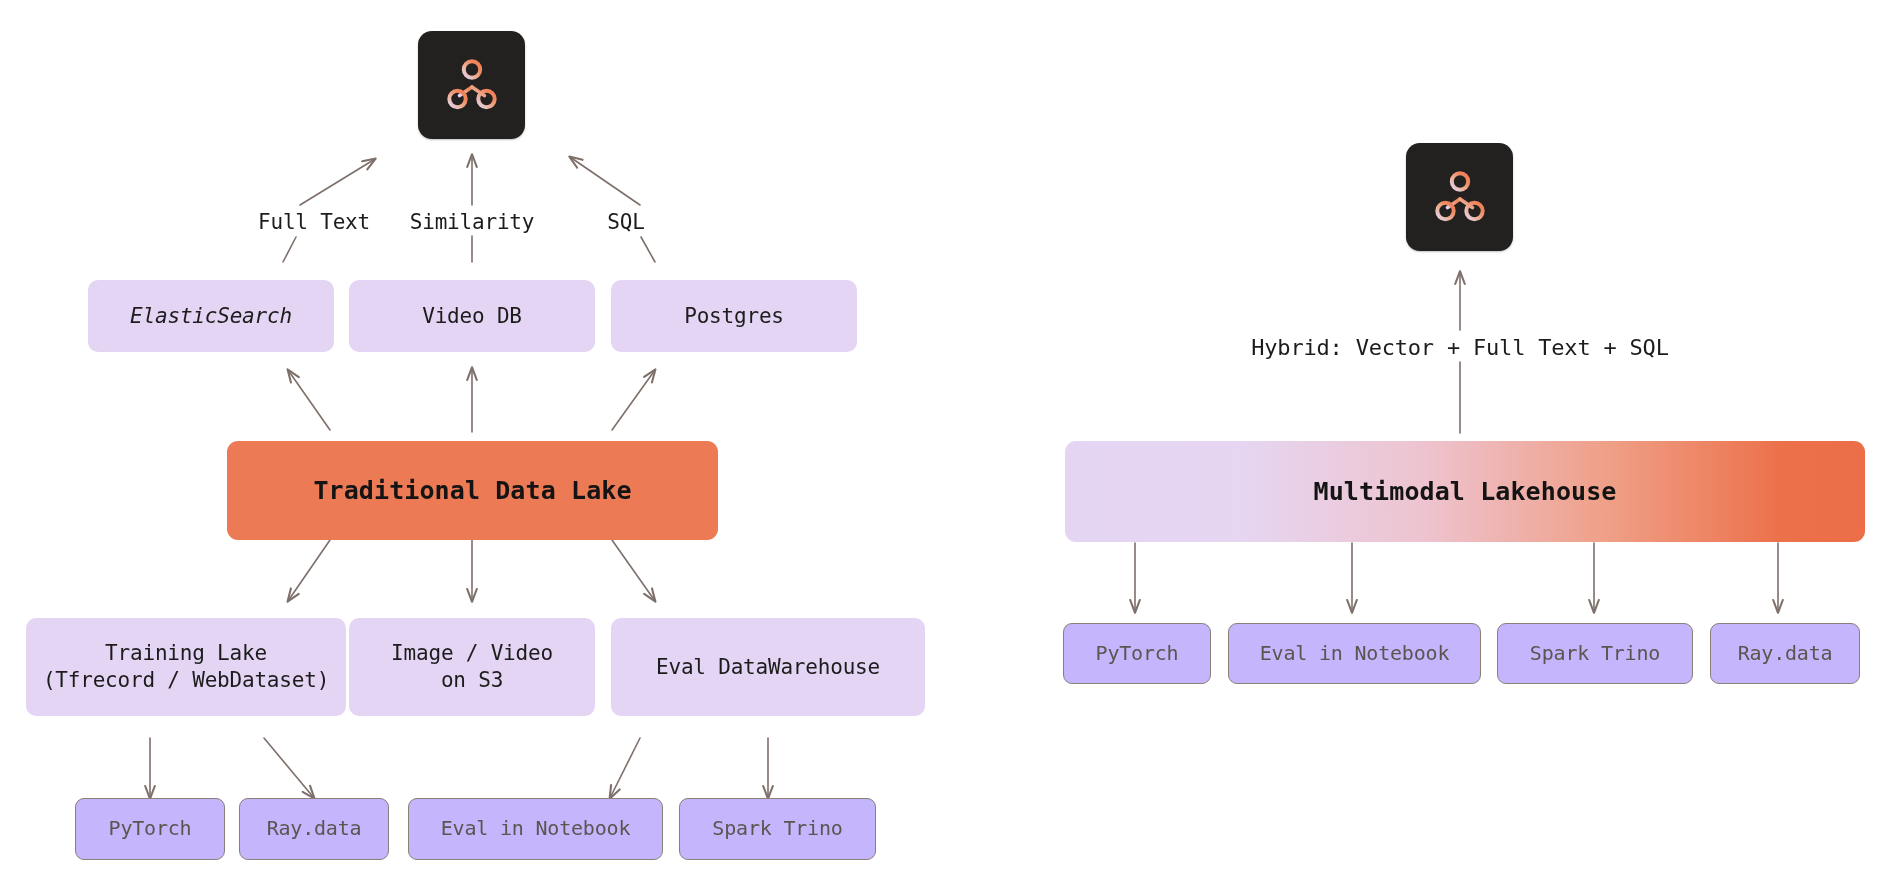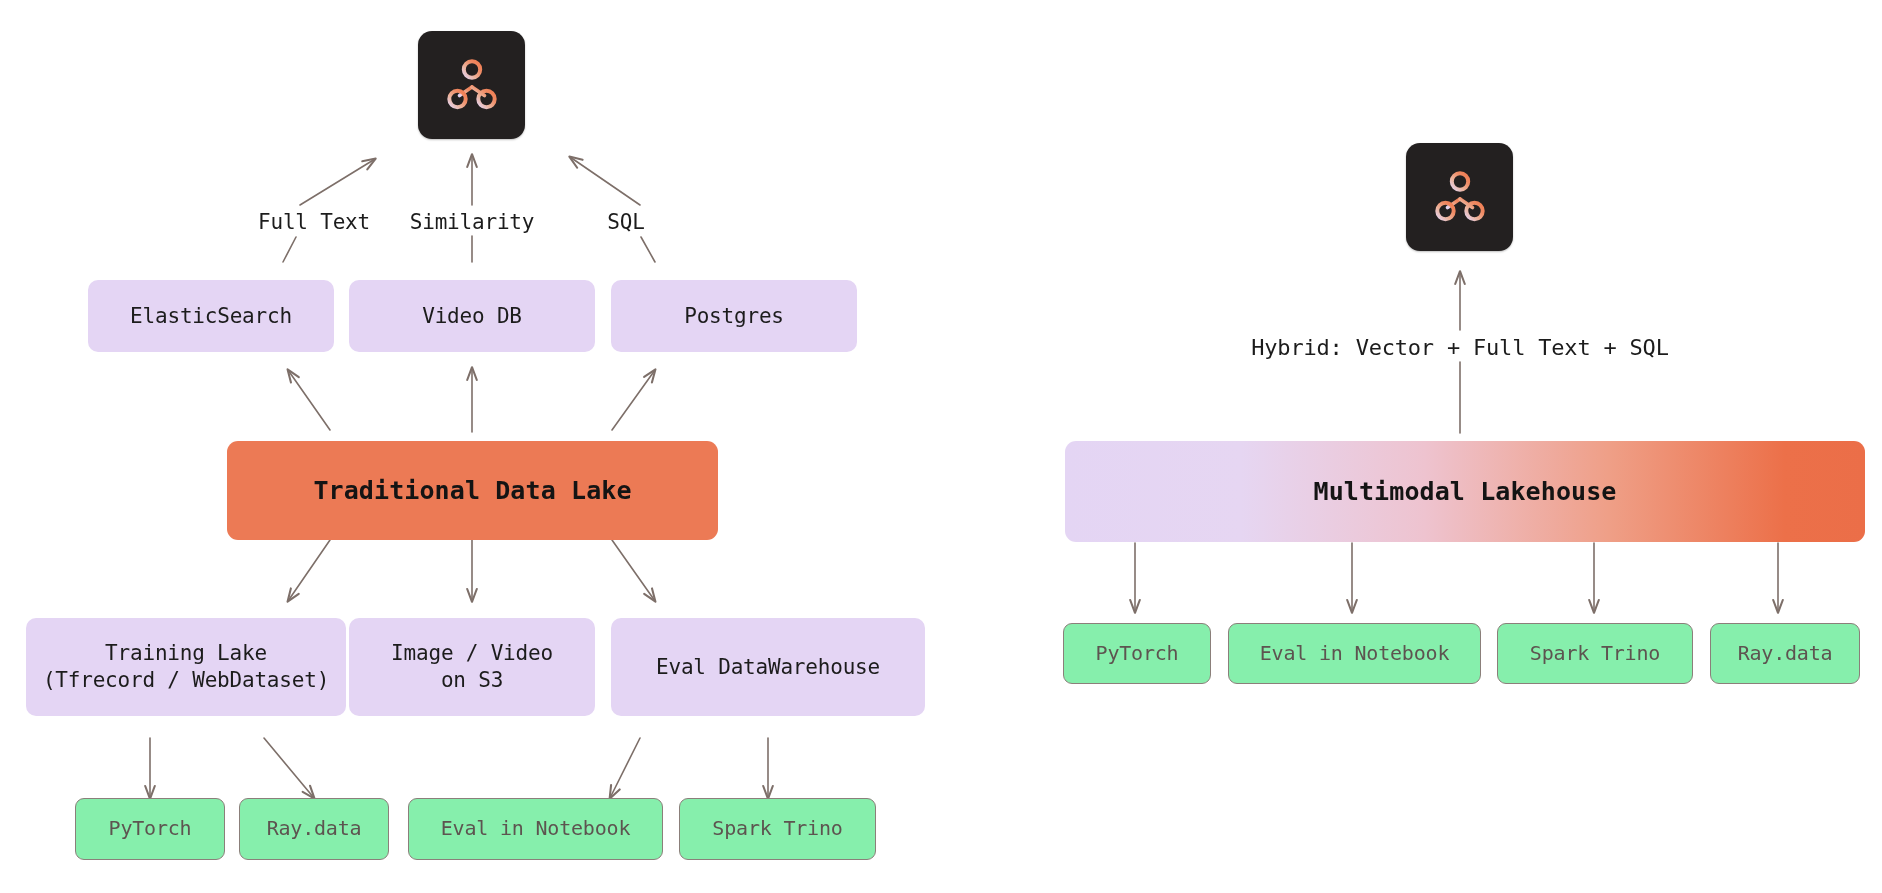--- a/index.html
+++ b/index.html
@@ -72,21 +72,21 @@
   .node.lakehouse {
     background: linear-gradient(90deg, #e4d5f4 0%, #e6d6f2 22%, #eec3cf 45%, #ef9f87 68%, #ec7049 90%, #eb6e48 100%);
     color: #141414;
     font-size: 25px;
     font-weight: 700;
     letter-spacing: 0.1px;
     border-radius: 11px;
     text-align: center;
   }
   .node.outline {
-    background: #86efac;
+    background: #c4b5fd;
     border: 1.6px solid #8b7f7a;
     color: #5d5450;
     font-size: 20px;
     border-radius: 9px;
     letter-spacing: -0.2px;
   }
 
   
   .edge-label {
     position: absolute;
@@ -166,21 +166,21 @@
       <circle cx="30" cy="13.5" r="8.2" fill="none" stroke="url(#logoGrad1)" stroke-width="4"></circle>
       <circle cx="15.5" cy="43" r="8.2" fill="none" stroke="url(#logoGrad1)" stroke-width="4"></circle>
       <circle cx="44.5" cy="43" r="8.2" fill="none" stroke="url(#logoGrad1)" stroke-width="4"></circle>
     </svg>
   </div>
 
   <div class="edge-label" style="left:258px; top:210px; width:110px;">Full Text</div>
   <div class="edge-label" style="left:408px; top:210px; width:128px;">Similarity</div>
   <div class="edge-label" style="left:598px; top:210px; width:56px;">SQL</div>
 
-  <div class="node lilac" style="left:88px; top:280px; width:246px; height:72px;">ElasticSearch</div>
+  <div class="node lilac" style="left:88px; top:280px; width:246px; height:72px;font-style:italic;">ElasticSearch</div>
   <div class="node lilac" style="left:349px; top:280px; width:246px; height:72px;">Video DB</div>
   <div class="node lilac" style="left:611px; top:280px; width:246px; height:72px;">Postgres</div>
 
   <div class="node lake" style="left:227px; top:441px; width:491px; height:99px;">Traditional Data Lake</div>
 
   <div class="node lilac" style="left:26px; top:618px; width:320px; height:98px;">Training Lake
 (Tfrecord / WebDataset)</div>
   <div class="node lilac" style="left:349px; top:618px; width:246px; height:98px;">Image / Video
 on S3</div>
   <div class="node lilac" style="left:611px; top:618px; width:314px; height:98px;">Eval DataWarehouse</div>

